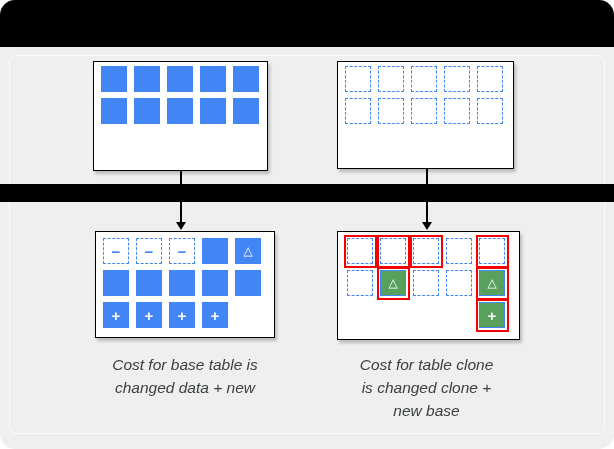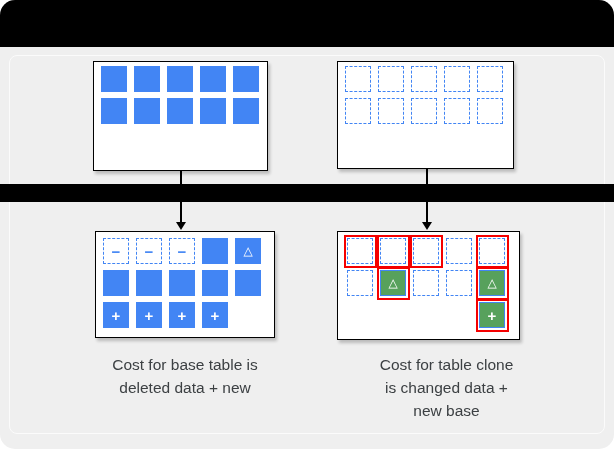--- a/index.html
+++ b/index.html
@@ -31,23 +31,23 @@
   .cell.dashed_minus span{color:var(--blue,#4285f4);font-weight:700;font-size:15px;}
   .cell.solid_triangle span,.cell.green_triangle_red span{font-size:12px;font-weight:400;}
   .arrow-line{position:absolute;width:2px;background:#000;}
   .arrow-head{position:absolute;width:0;height:0;border-left:5px solid transparent;
         border-right:5px solid transparent;border-top:8px solid #000;}
   #arrow-left-line{left:180px;top:171px;height:52px;}
   #arrow-left-head{left:176px;top:222px;}
   #arrow-right-line{left:426px;top:169px;height:54px;}
   #arrow-right-head{left:422px;top:222px;}
   .caption{position:absolute;top:353px;text-align:center;color:var(--caption_text,#3c4043);
-        font-size:15.5px;line-height:23px;}
+        font-size:15.5px;line-height:23px;font-style:italic;}
   #caption-left{left:85px;width:200px;}
-  #caption-right{left:348px;width:197px;}
+  #caption-right{left:328px;width:197px;}
 </style>
 </head>
 <body>
 
 <div class="card">
   <div class="bar-top"></div>
   <div class="inner-outline"></div>
 
   <div class="box" id="box-base-before">
     <div class="grid">
@@ -161,20 +161,20 @@
           <div class="cell empty"></div>
           <div class="cell green_plus_red">
             <span>+</span>
           </div>
         </div>
       </div>
   </div>
 
   <div class="caption" id="caption-left">
     <div>Cost for base table is</div>
-    <div>deleted data + new</div>
+    <div>changed data + new</div>
   </div>
   <div class="caption" id="caption-right">
     <div>Cost for table clone</div>
-    <div>is changed data +</div>
+    <div>is changed clone +</div>
     <div>new base</div>
   </div>
 </div>
 
 </body></html>

